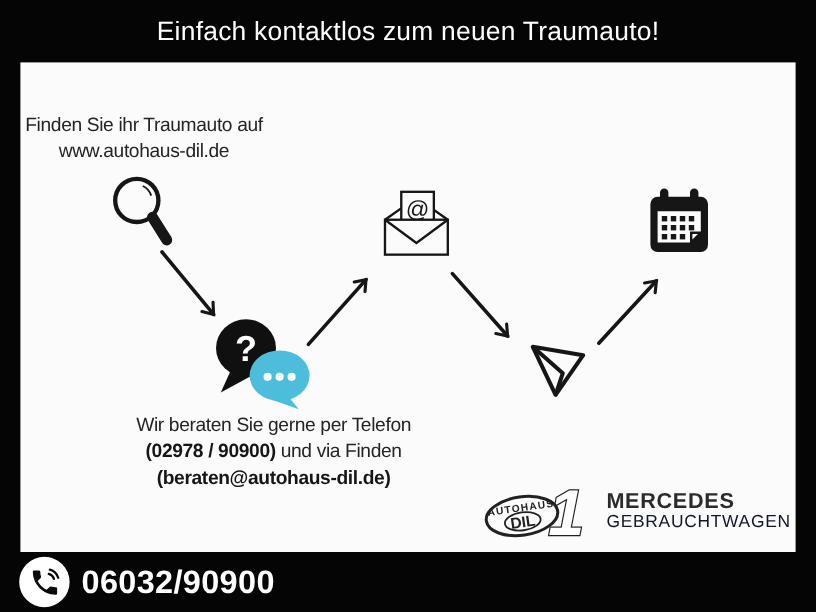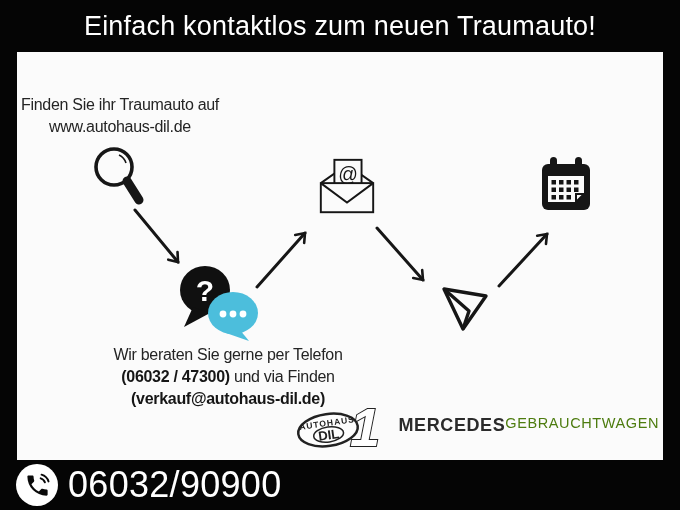--- a/index.html
+++ b/index.html
@@ -1,55 +1,55 @@
 <!DOCTYPE html>
 <html><head>
 <meta charset="utf-8">
 <style>
   html,body{margin:0;padding:0;background:#050505;}
   body{width:680px;height:510px;font-family:"Liberation Sans",sans-serif;overflow:hidden;}
   .stage{position:relative;width:680px;height:510px;background:#050505;}
   .header{position:absolute;top:0;left:0;width:680px;height:52px;display:flex;align-items:center;justify-content:center;}
-  .header span{color:#fff;font-size:27px;letter-spacing:.2px;}
+  .header span{color:#fff;font-size:22px;letter-spacing:.2px;}
   .card{position:absolute;left:17px;top:52px;width:646px;height:408px;background:#fbfbfb;overflow:hidden;}
   .step-text{position:absolute;text-align:center;font-size:16px;line-height:22px;color:#242424;letter-spacing:-.3px;}
   #t-find{left:0;top:42px;width:206px;}
   #t-send{left:218px;top:34px;width:215px;}
   #t-appt{left:420px;top:42px;width:226px;}
   #t-advice{left:66px;top:292px;width:290px;text-align:center;}
   #t-return{left:335px;top:292px;width:230px;}
   .step-text strong{font-weight:bold;color:#161616;}
   .icon-abs{position:absolute;}
   #arrows{position:absolute;left:0;top:0;width:646px;height:408px;pointer-events:none;}
   .logo{position:absolute;right:4px;bottom:8px;display:flex;align-items:center;gap:7px;}
   .logo-mark{width:96px;height:52px;overflow:visible;}
-  .logo-text{display:flex;flex-direction:row;line-height:1.1;}
+  .logo-text{display:flex;flex-direction:column;line-height:1.1;}
   .logo-brand{font-size:18px;font-weight:bold;color:#2b2b2b;letter-spacing:.6px;}
-  .logo-sub{font-size:14.5px;color:#4d7c0f;letter-spacing:.6px;}
+  .logo-sub{font-size:14.5px;color:#0f172a;letter-spacing:.6px;}
   .footer{position:absolute;left:0;bottom:0;width:680px;height:50px;background:#050505;display:flex;align-items:center;padding-left:16px;box-sizing:border-box;}
   .phone-badge{width:42px;height:42px;border-radius:50%;background:#fff;display:flex;align-items:center;justify-content:center;flex:0 0 auto;}
-  .footer-number{color:#fff;font-size:36px;font-weight:normal;margin-left:10px;letter-spacing:.3px;}
+  .footer-number{color:#fff;font-size:27px;font-weight:bold;margin-left:10px;letter-spacing:.3px;}
 </style>
 </head>
 <body>
 
 <div class="stage">
 
   <div class="header">
     <span>Einfach kontaktlos zum neuen Traumauto!</span>
   </div>
 
   <div class="card">
 
     <div class="step-text" id="t-find">Finden Sie ihr Traumauto auf www.autohaus-dil.de</div>
 
     <div class="step-text" id="t-advice">
       <div><span>Wir beraten Sie gerne per Telefon</span></div>
-      <div><strong>(06032 / 47300)</strong><span> und via Finden</span></div>
-      <div><strong>(verkauf@autohaus-dil.de)</strong></div>
+      <div><strong>(02978 / 90900)</strong><span> und via Finden</span></div>
+      <div><strong>(beraten@autohaus-dil.de)</strong></div>
     </div>
 
 
     <svg class="icon-abs" style="left:72px;top:90px;" width="62" height="70" viewBox="0 0 62 70">
       <circle cx="25" cy="25" r="18" fill="none" stroke="#161616" stroke-width="3.6"></circle>
       <path d="M30 13 a13 13 0 0 1 7 8" fill="none" stroke="#161616" stroke-width="1.6"></path>
       <line x1="38" y1="39" x2="50" y2="58" stroke="#161616" stroke-width="9" stroke-linecap="round"></line>
     </svg>
 
     <svg class="icon-abs" style="left:298px;top:104px;" width="64" height="62" viewBox="0 0 66 60">

